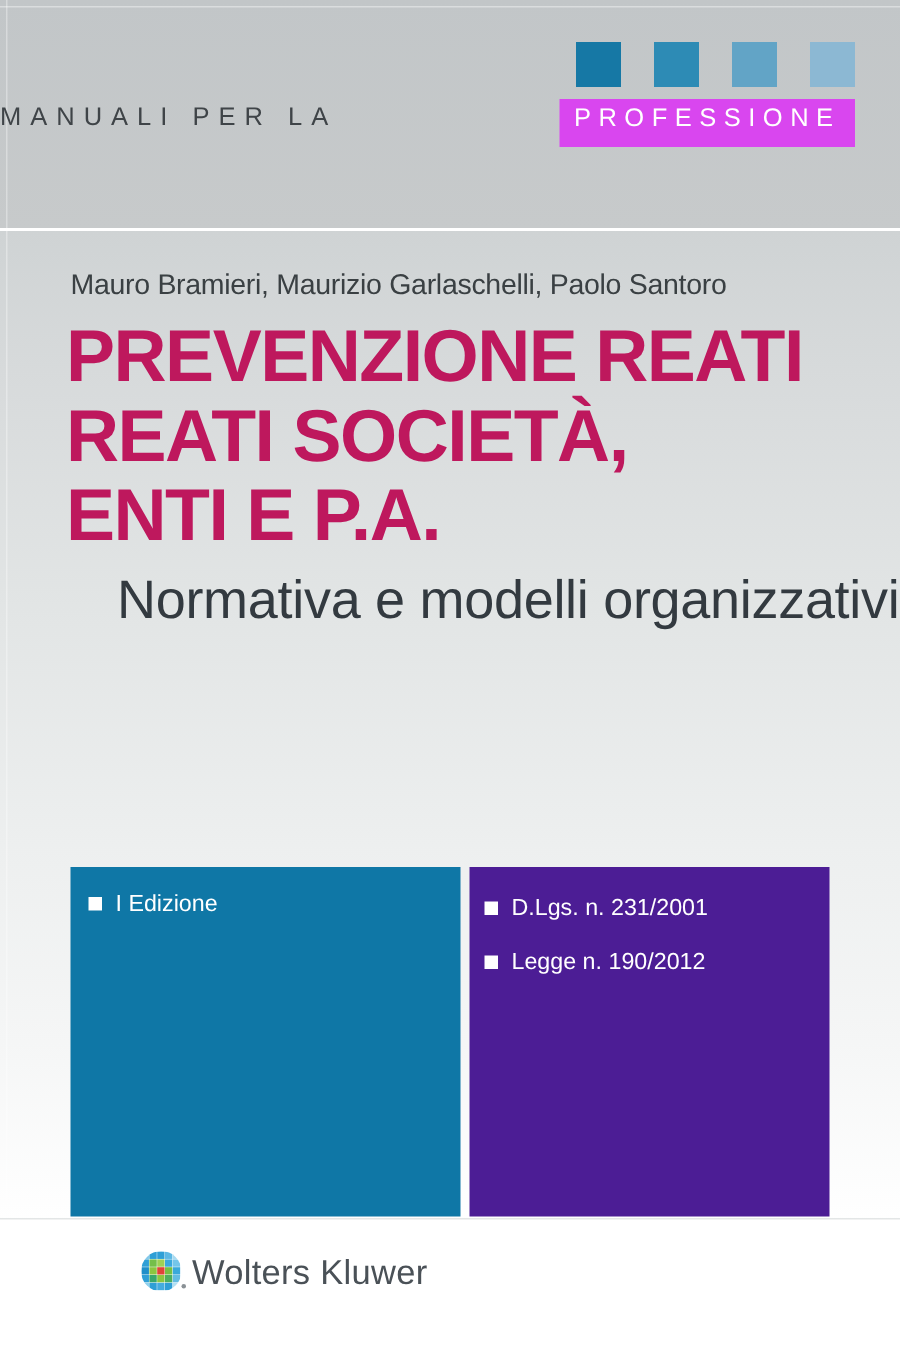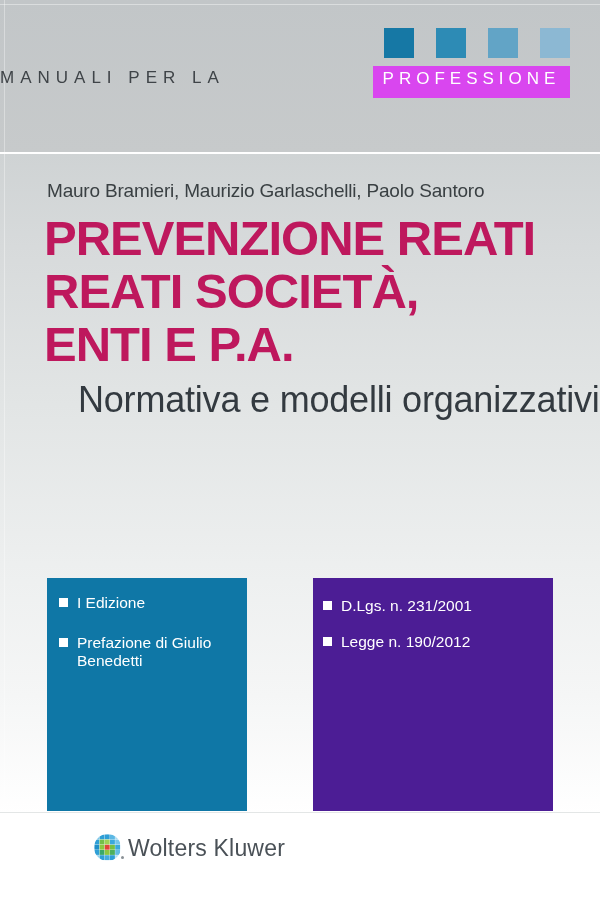--- a/index.html
+++ b/index.html
@@ -35,21 +35,21 @@
   
   .authors{position:absolute;left:47px;top:180px;font-size:19px;color:#3a4043;letter-spacing:-0.2px;}
   .title{
     position:absolute;left:44px;top:212px;width:540px;
     font-size:49px;line-height:53px;font-weight:bold;letter-spacing:-1px;color:#be185d;
   }
   .subtitle{position:absolute;left:46px;top:379px;font-size:36px;color:#333a40;letter-spacing:-0.2px;margin-left:32px;}
 
   
   .info-box{position:absolute;top:578px;height:233px;box-sizing:border-box;color:#ffffff;}
-  .box-left{left:47px;width:200px;padding:16px 0 0 12px;}
+  .box-left{left:47px;width:260px;padding:16px 0 0 12px;}
   .box-right{left:313px;width:240px;padding:19px 0 0 10px;}
   .box-item{display:flex;align-items:flex-start;font-size:15.5px;line-height:18px;}
   .box-left .box-item{margin-bottom:22px;}
   .box-right .box-item{margin-bottom:18px;}
   .bullet{flex:0 0 auto;width:9px;height:9px;background:#ffffff;margin:4px 9px 0 0;}
 
   
   .logo-mark{position:absolute;left:94px;top:834px;width:27px;height:27px;}
   .logo-dot{position:absolute;left:121px;top:856px;width:3px;height:3px;border-radius:50%;background:#8a9196;}
   .logo-text{position:absolute;left:128px;top:835px;font-size:23px;color:#4a5157;letter-spacing:0.2px;}
@@ -79,24 +79,20 @@
     <div>PREVENZIONE REATI</div>
     <div>REATI SOCIETÀ,</div>
     <div>ENTI E P.A.</div>
   </div>
   <div class="subtitle">Normativa e modelli organizzativi</div>
 
   <div class="info-box box-left" style="background: rgb(15, 119, 166);">
     <div class="box-item">
       <span class="bullet"></span>
       <span>I Edizione</span>
-    </div>
-    <div class="box-item">
-      <span class="bullet"></span>
-      <span>Prefazione di Giulio Benedetti</span>
     </div>
   </div>
 
   <div class="info-box box-right" style="background: #4c1d95;">
     <div class="box-item">
       <span class="bullet"></span>
       <span>D.Lgs. n. 231/2001</span>
     </div>
     <div class="box-item">
       <span class="bullet"></span>

